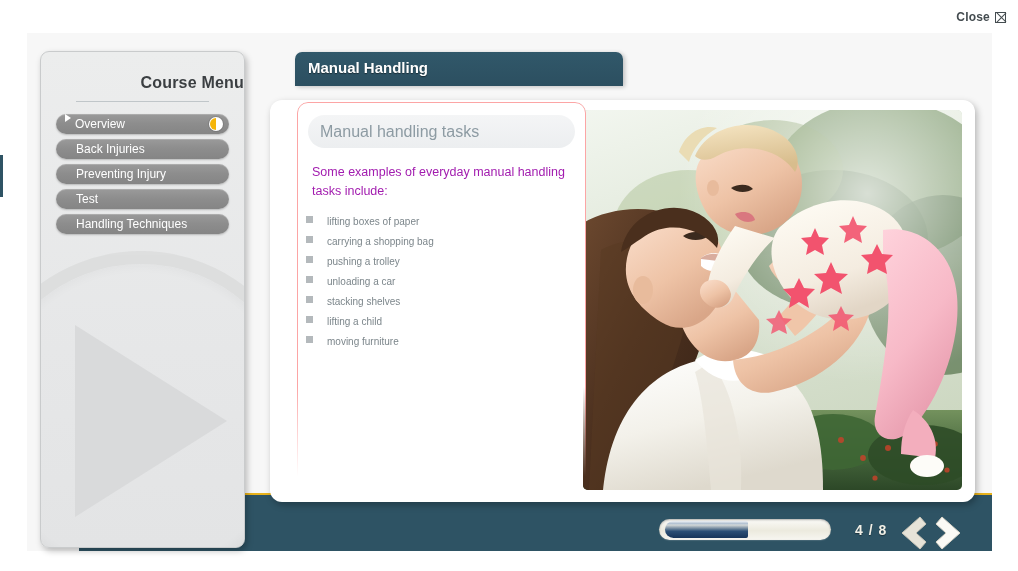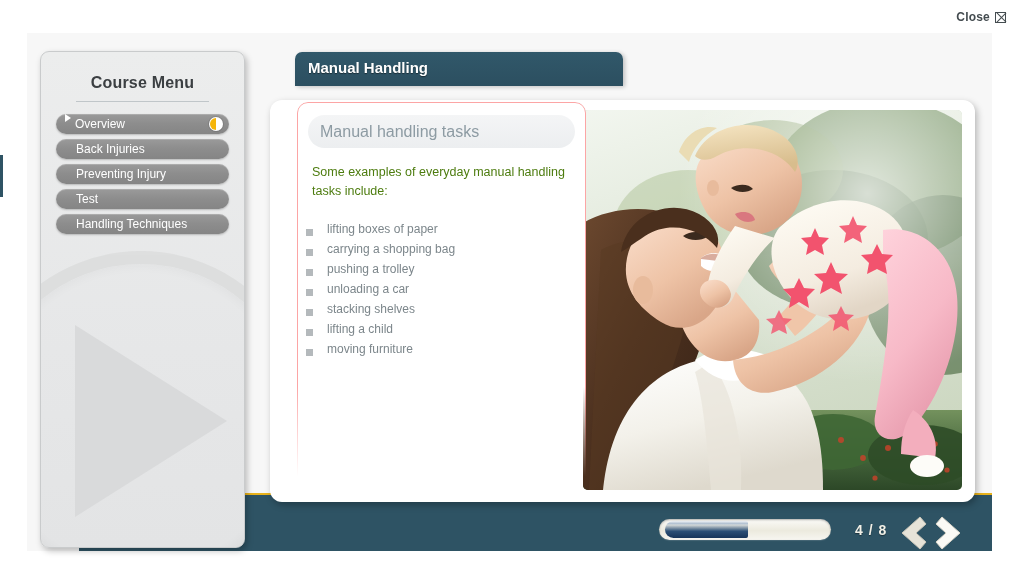--- a/index.html
+++ b/index.html
@@ -93,21 +93,21 @@
     left: 40px; top: 51px;
     width: 205px; height: 497px;
     background: linear-gradient(180deg, #eceded 0%, #e6e7e8 60%, #e3e4e5 100%);
     border: 1px solid #c9cbcc;
     border-radius: 9px;
     box-shadow: 2px 3px 6px rgba(0,0,0,.25);
     overflow: hidden;
   }
   .menu-title {
     margin-top: 22px;
-    text-align: center;
+    text-align: right;
     font-size: 16px;
     font-weight: bold;
     color: #3b3f42;
     letter-spacing: .2px;
   }
   .menu-divider {
     margin: 9px auto 12px;
     width: 133px; height: 1px;
     background: #c0c6c9;
   }
@@ -243,32 +243,32 @@
     align-items: center;
   }
   .panel-heading span {
     margin-left: 12px;
     font-size: 16px;
     color: #8d9ba3;
   }
   .panel-body {
     margin: 15px 14px 0 14px;
     font-size: 12.5px;
-    color: #4d7c0f;
+    color: #a21caf;
     line-height: 19px;
   }
   .task-list {
     margin: 15px 0 0 8px;
     list-style: none;
   }
   .task-list li {
     display: flex;
-    align-items: flex-end;
+    align-items: flex-start;
     height: 20px;
-    font-size: 12px;
+    font-size: 10px;
     color: #7c868b;
   }
   .bullet {
     width: 7px; height: 7px;
     background: #b4b9bc;
     margin-right: 14px;
     flex: 0 0 auto;
   }
 
   

